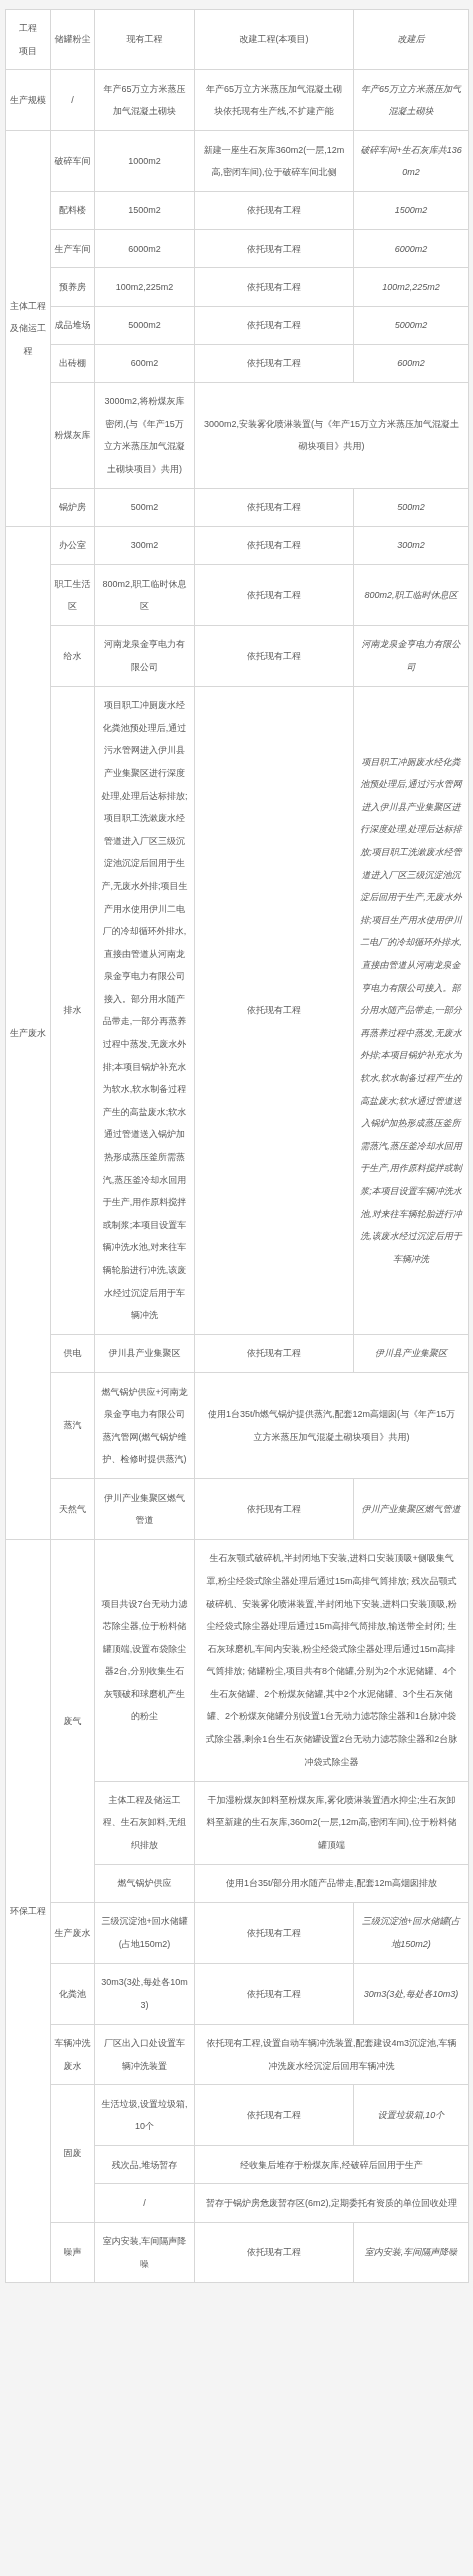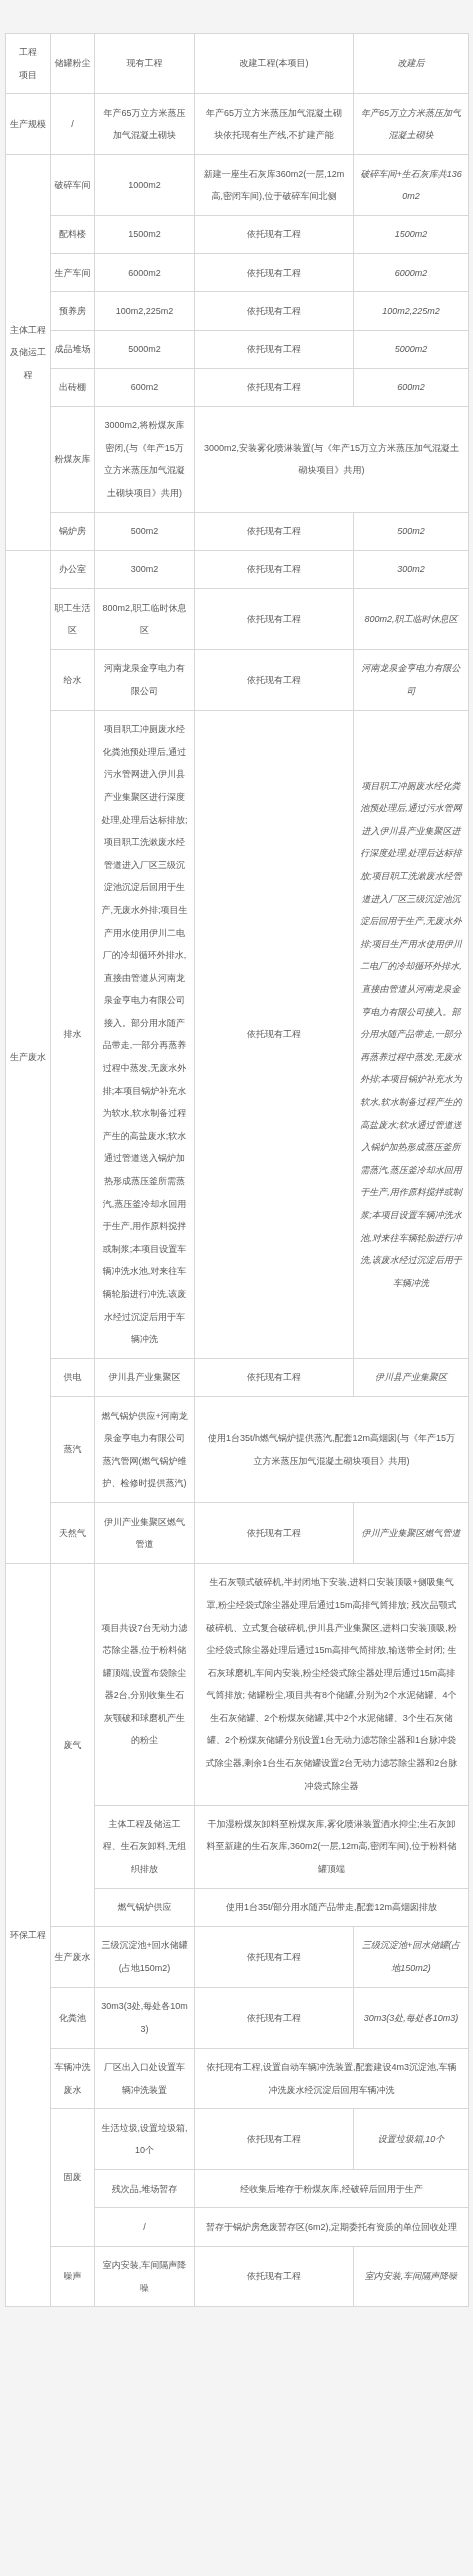--- a/index.html
+++ b/index.html
@@ -12,21 +12,20 @@
     width: 473px;
   }
   .page {
     padding: 8.7px 4.4px 13px 5.1px;
   }
   table.project-table {
     border-collapse: collapse;
     table-layout: fixed;
     width: 464px;
     background: #ffffff;
-    margin-top: 24px;
   }
   table.project-table th,
   table.project-table td {
     border: 0.7px solid #d7d7d7;
     font-size: 9px;
     line-height: 22.6px;
     color: #595959;
     text-align: center;
     vertical-align: middle;
     font-weight: normal;
@@ -156,21 +155,21 @@
         <tr>
           <td class="c2">天然气</td>
           <td class="c3">伊川产业集聚区燃气管道</td>
           <td class="c4">依托现有工程</td>
           <td class="c5">伊川产业集聚区燃气管道</td>
         </tr>
         <tr>
           <td rowspan="10" class="c1">环保工程</td>
           <td rowspan="3" class="c2">废气</td>
           <td class="c3">项目共设7台无动力滤芯除尘器,位于粉料储罐顶端,设置布袋除尘器2台,分别收集生石灰颚破和球磨机产生的粉尘</td>
-          <td colspan="2" class="c45">生石灰颚式破碎机,半封闭地下安装,进料口安装顶吸+侧吸集气罩,粉尘经袋式除尘器处理后通过15m高排气筒排放; 残次品颚式破碎机、立式复合破碎机,伊川县产业集聚区,进料口安装顶吸,粉尘经袋式除尘器处理后通过15m高排气筒排放,输送带全封闭; 生石灰球磨机,车间内安装,粉尘经袋式除尘器处理后通过15m高排气筒排放; 储罐粉尘,项目共有8个储罐,分别为2个水泥储罐、4个生石灰储罐、2个粉煤灰储罐,其中2个水泥储罐、3个生石灰储罐、2个粉煤灰储罐分别设置1台无动力滤芯除尘器和1台脉冲袋式除尘器,剩余1台生石灰储罐设置2台无动力滤芯除尘器和2台脉冲袋式除尘器</td>
+          <td colspan="2" class="c45">生石灰颚式破碎机,半封闭地下安装,进料口安装顶吸+侧吸集气罩,粉尘经袋式除尘器处理后通过15m高排气筒排放; 残次品颚式破碎机、安装雾化喷淋装置,半封闭地下安装,进料口安装顶吸,粉尘经袋式除尘器处理后通过15m高排气筒排放,输送带全封闭; 生石灰球磨机,车间内安装,粉尘经袋式除尘器处理后通过15m高排气筒排放; 储罐粉尘,项目共有8个储罐,分别为2个水泥储罐、4个生石灰储罐、2个粉煤灰储罐,其中2个水泥储罐、3个生石灰储罐、2个粉煤灰储罐分别设置1台无动力滤芯除尘器和1台脉冲袋式除尘器,剩余1台生石灰储罐设置2台无动力滤芯除尘器和2台脉冲袋式除尘器</td>
         </tr>
         <tr>
           <td class="c3">主体工程及储运工程、生石灰卸料,无组织排放</td>
           <td colspan="2" class="c45">干加湿粉煤灰卸料至粉煤灰库,雾化喷淋装置洒水抑尘;生石灰卸料至新建的生石灰库,360m2(一层,12m高,密闭车间),位于粉料储罐顶端</td>
         </tr>
         <tr>
           <td class="c3">燃气锅炉供应</td>
           <td colspan="2" class="c45">使用1台35t/部分用水随产品带走,配套12m高烟囱排放</td>
         </tr>
         <tr>

